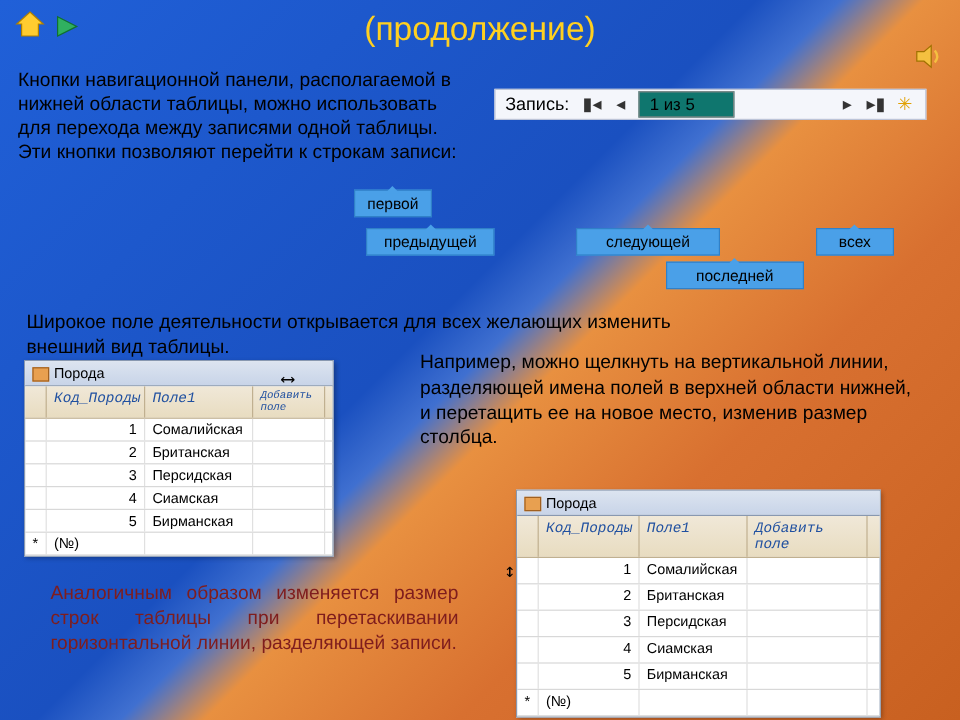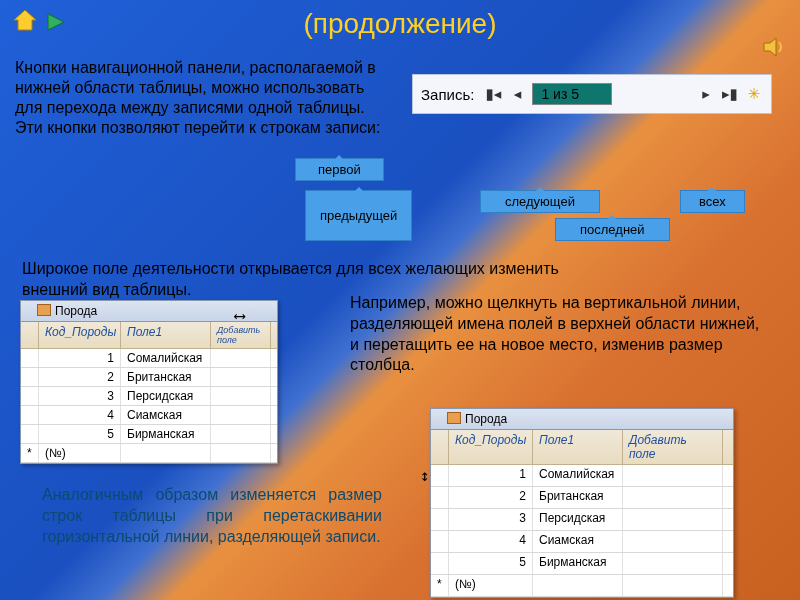--- a/index.html
+++ b/index.html
@@ -25,56 +25,56 @@
   .para2 {
     position: absolute; top: 240px; left: 22px; width: 560px;
     color: #000; font-size: 16px; line-height: 1.3; margin-top: 19px;
   }
   .para3 {
     position: absolute; top: 293px; left: 350px; width: 420px;
     color: #000; font-size: 16px; line-height: 1.3;
   }
   .para4 {
     position: absolute; top: 485px; left: 42px; width: 340px;
-    color: #0c4a6e; font-size: 16px; line-height: 1.3; text-align: justify;
+    color: #7f1d1d; font-size: 16px; line-height: 1.3; text-align: justify;
   }
 
   .navpanel {
-    position: absolute; top: 74px; left: 412px; width: 360px; height: 40px;
+    position: absolute; top: 74px; left: 412px; width: 360px; height: 26px;
     background: #f4f6fb; border: 1px solid #bcc4d8;
     display: flex; align-items: center; gap: 6px; padding: 4px 8px;
     font-size: 15px;
   }
   .navpanel .lbl { margin-right: 4px; }
   .navbtn { width: 18px; height: 20px; display:flex; align-items:center; justify-content:center; color:#333; }
   .recbox { background:#0f766e; border:1px solid #888; padding:2px 8px; font-size:14px; min-width:80px; }
 
   .tag {
     position: absolute; background:#4aa0e8; border:1px solid #3080c8;
-    font-size:13px; padding:3px 22px; color:#000;
+    font-size:13px; padding:3px 10px; color:#000;
   }
   .tag::before {
     content:''; position:absolute; top:-10px; left:50%; transform:translateX(-50%);
     border:6px solid transparent; border-bottom-color:#4aa0e8;
   }
   .tag1 { top:158px; left:295px; }
-  .tag2 { top:190px; left:305px; padding:17px 14px; }
+  .tag2 { top:190px; left:305px; padding:3px 14px; }
   .tag3 { top:190px; left:480px; padding:3px 24px;text-align:right; }
   .tag4 { top:218px; left:555px; padding:3px 24px; }
   .tag5 { top:190px; left:680px; padding:3px 18px; }
 
   
   .tbl {
     position:absolute; background:#fff; border:1px solid #8898b0;
     font-size:12px; box-shadow:2px 2px 4px rgba(0,0,0,.3);
   }
-  .tbl .titlebar { background:linear-gradient(#dce4f0,#c8d4e8); padding:3px 16px; display:flex; align-items:flex-start; gap:4px; border-bottom:1px solid #8898b0; }
+  .tbl .titlebar { background:linear-gradient(#dce4f0,#c8d4e8); padding:3px 6px; display:flex; align-items:flex-end; gap:4px; border-bottom:1px solid #8898b0; }
   .tbl .titlebar .ticon { width:14px; height:12px; background:#e8a050; border:1px solid #a06020; }
   .tbl .hdr { display:flex; background:linear-gradient(#f0e8d8,#e8dcc0); border-bottom:1px solid #c0b090; }
-  .tbl .hdr div { padding:3px 6px; border-right:1px solid #c0b090; color:#2050a0; font-style:italic; }
+  .tbl .hdr div { padding:3px 6px; border-right:1px solid #c0b090; color:#2050a0; font-style:italic;font-family:Liberation Mono, monospace; }
   .tbl .row { display:flex; border-bottom:1px solid #d8d8d8; }
   .tbl .row div { padding:2px 6px; border-right:1px solid #e0e0e0; }
   .tbl1 { top:300px; left:20px; width:258px; }
   .tbl1 .c0{width:18px;} .tbl1 .c1{width:82px; text-align:right;} .tbl1 .c2{width:90px;} .tbl1 .c3{width:60px;}
   .tbl2 { top:408px; left:430px; width:304px; }
   .tbl2 .c0{width:18px;} .tbl2 .c1{width:84px; text-align:right;} .tbl2 .c2{width:90px;} .tbl2 .c3{width:100px;}
   .tbl2 .row{height:22px;}
   .addcursor { position:absolute; font-family:monospace; font-size:16px; }
 </style>
 </head>

